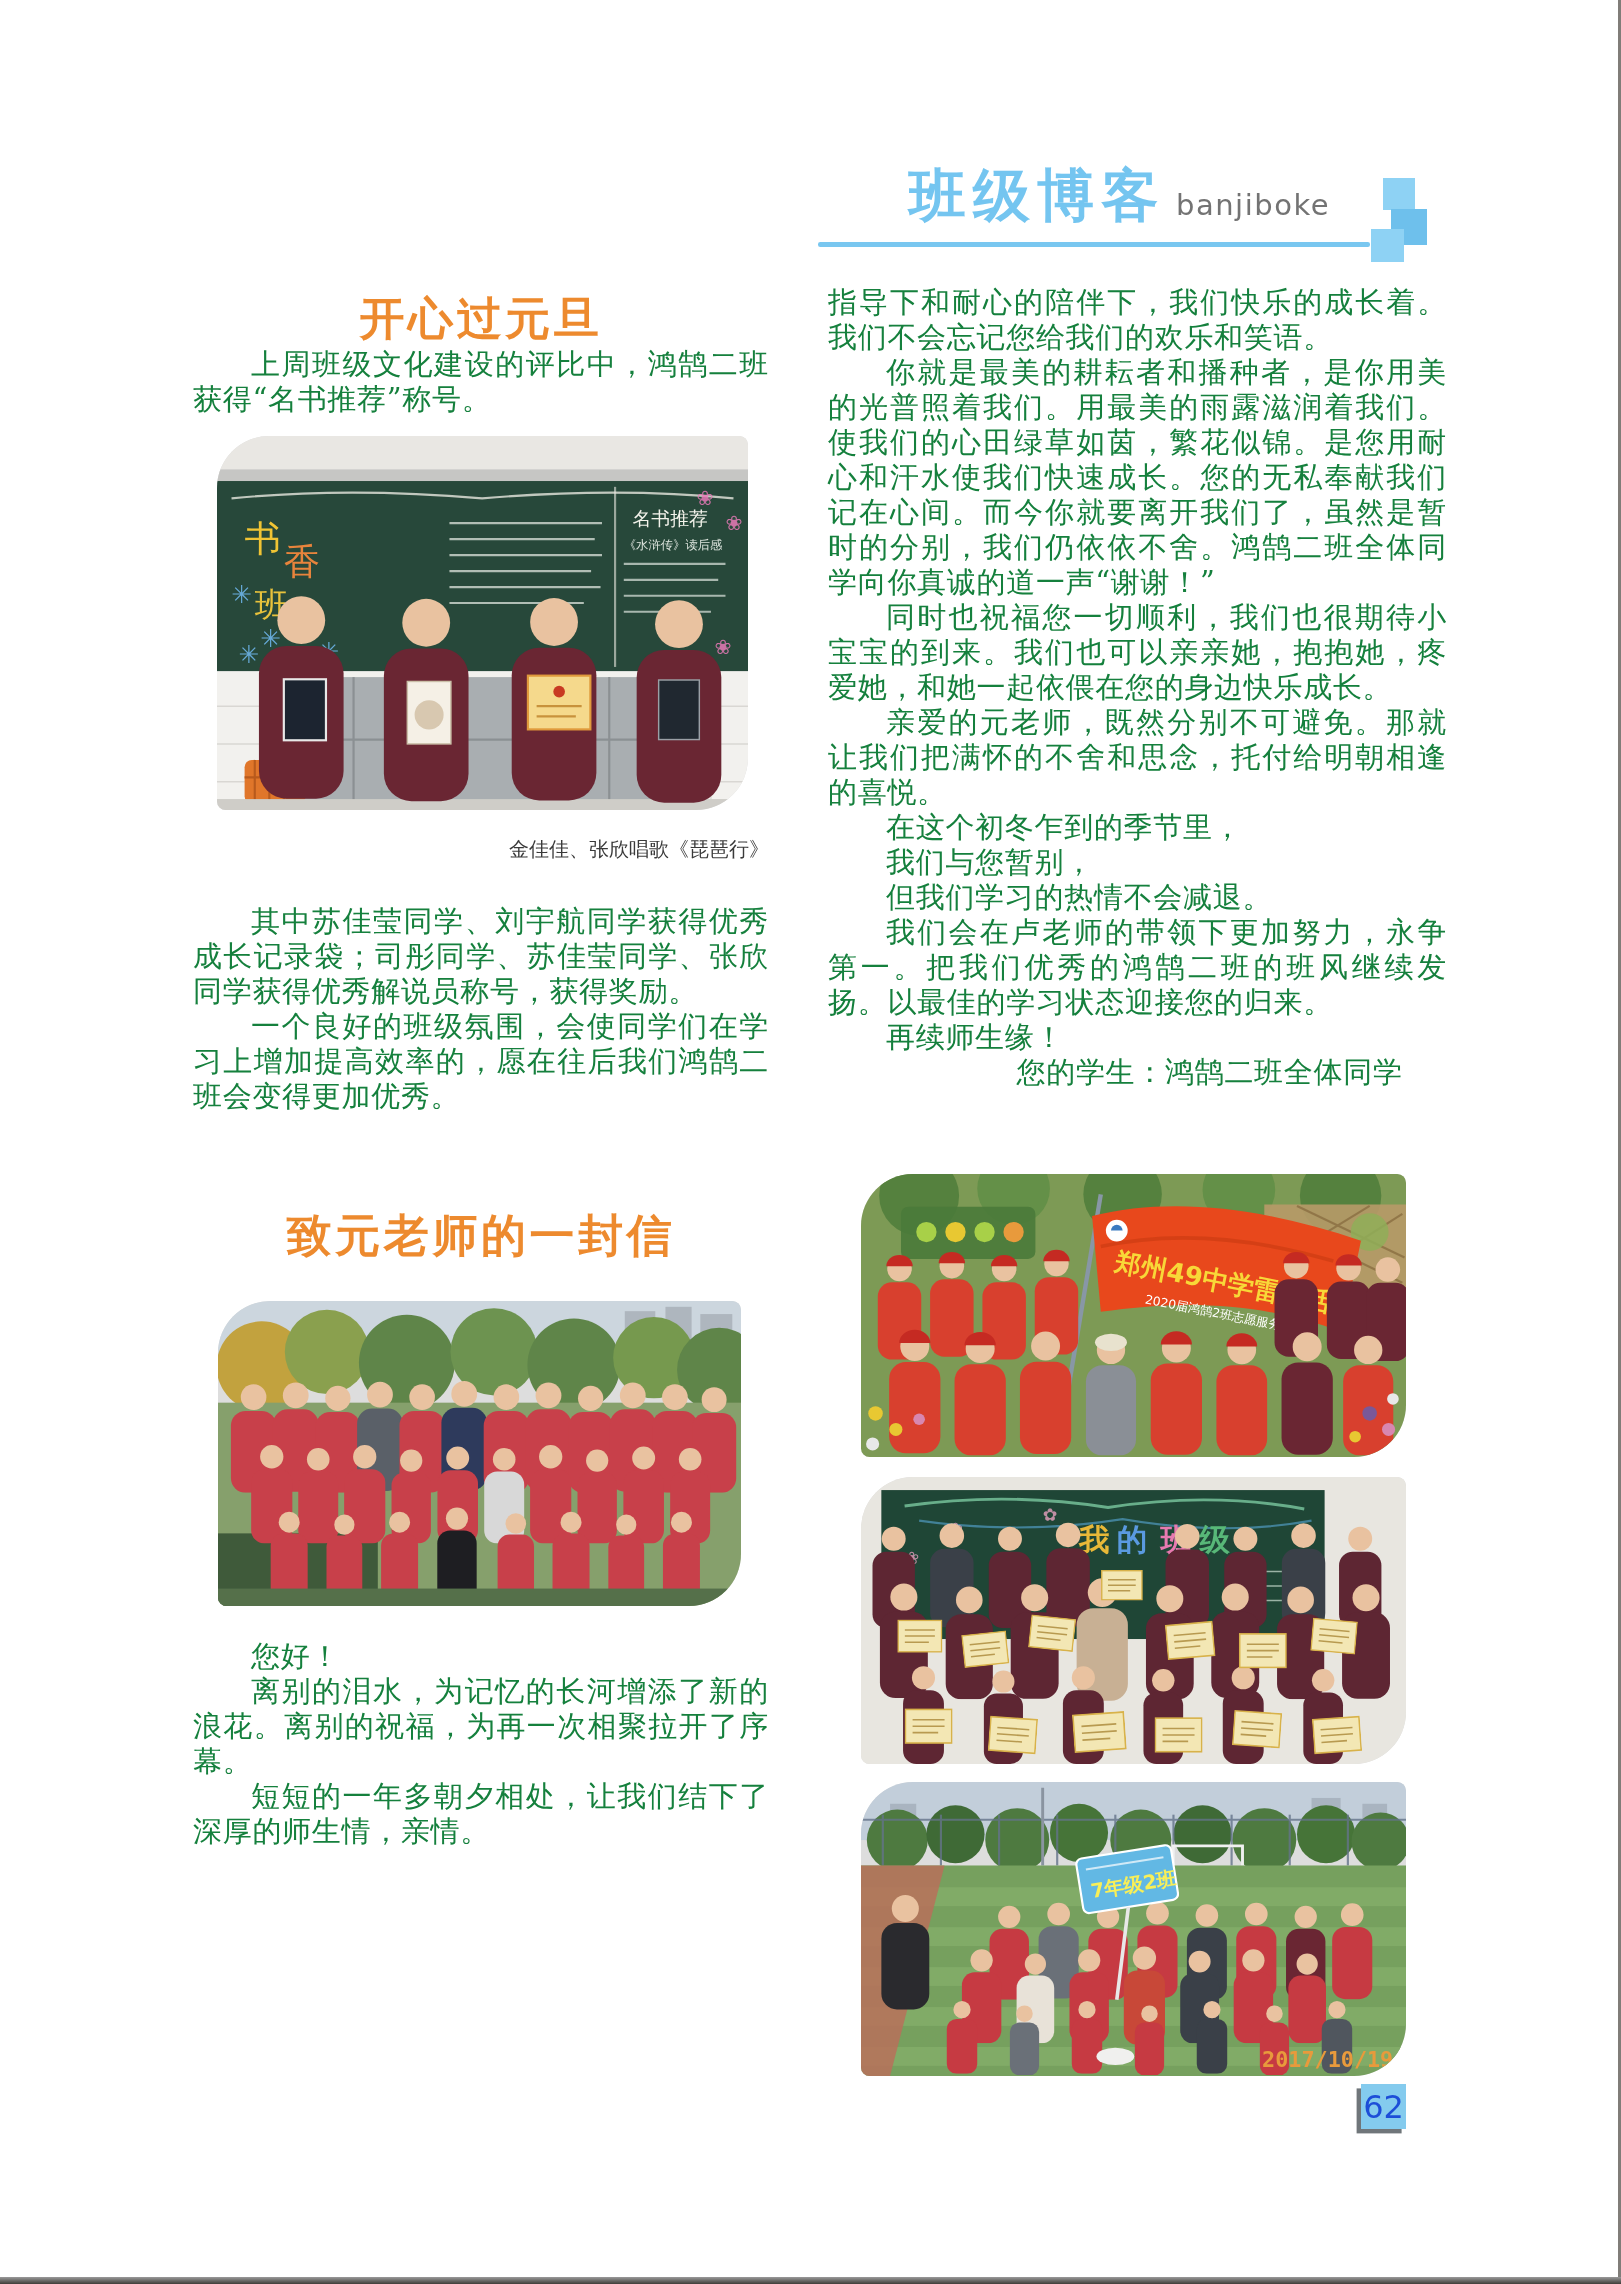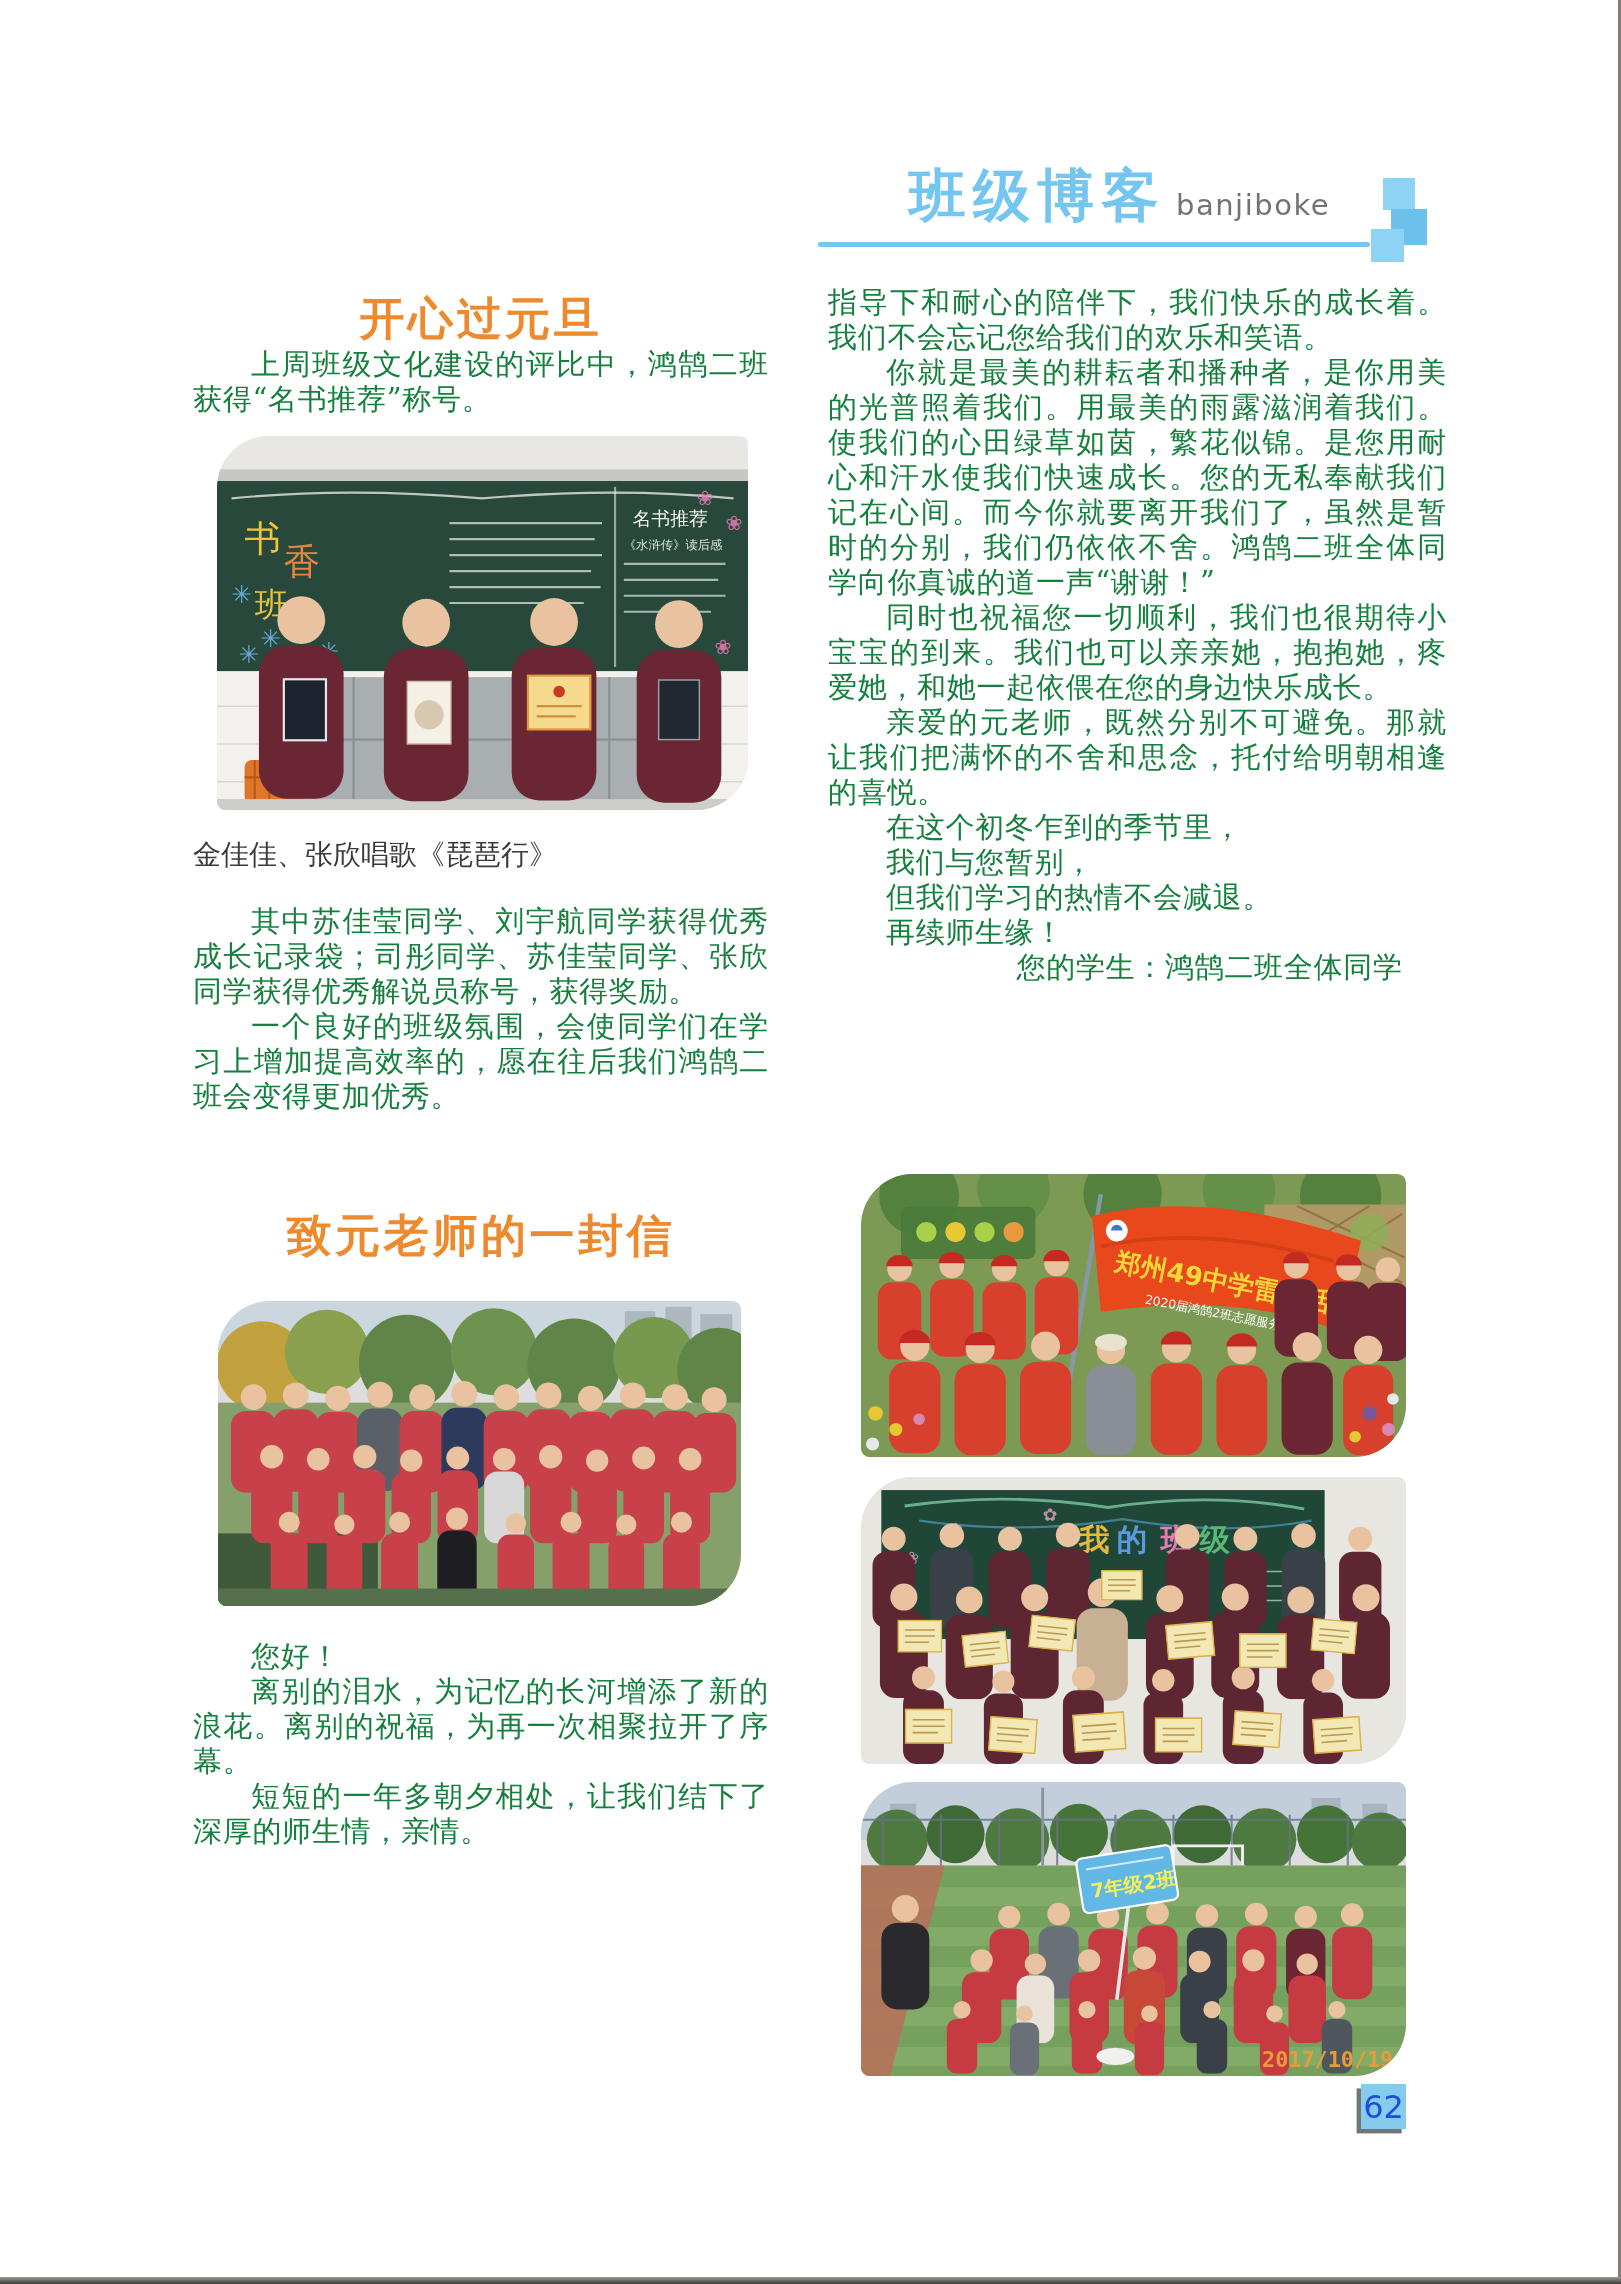--- a/index.html
+++ b/index.html
@@ -31,21 +31,21 @@
   .sq2 { left:20.3px; top:30.5px; width:36px; height:36px; background:#6ec0ec; }
   .sq3 { left:0;  top:51px; width:33px; height:33px; background:#8ed2f4; }
 
   
   .abs { position:absolute; }
   .ltext { font-size:29px; line-height:35px; text-align:justify; letter-spacing:0.7px; color:#15803d; }
   .ltext p { text-indent:2em; }
   .ltext p.noindent { text-indent:0; }
   .ltext p.sig { text-indent:6.5em; }
   .sec-title { font-weight:bold; font-size:45px; color:#ed8a2e; text-align:center; letter-spacing:3.6px; }
-  .photo-caption { font-family:"DejaVu Sans", sans-serif; font-size:28px; color:#3a3a3a; text-align:left; }
+  .photo-caption { font-family:"DejaVu Sans", sans-serif; font-size:20px; color:#3a3a3a; text-align:right; }
 
   
   .photo { position:absolute; overflow:hidden; border-radius:52px 8.7px 52px 8.7px; background:#dddddd; }
   .photo svg { display:block; width:100%; height:100%; }
   #photo1 { left:217px; top:436px;  width:531px; height:374px; }
   #photo2 { left:218px; top:1301px; width:523px; height:305px; }
   #photo3 { left:861px; top:1174px; width:545px; height:283px; }
   #photo4 { left:861px; top:1477px; width:545px; height:287px; }
   #photo5 { left:861px; top:1782px; width:545px; height:294px; }
 
@@ -253,20 +253,21 @@
 </div>
 
 <div class="abs ltext" style="left:828px; top:285px; width:619px;">
   <p class="noindent">指导下和耐心的陪伴下，我们快乐的成长着。我们不会忘记您给我们的欢乐和笑语。</p>
   <p>你就是最美的耕耘者和播种者，是你用美的光普照着我们。用最美的雨露滋润着我们。使我们的心田绿草如茵，繁花似锦。是您用耐心和汗水使我们快速成长。您的无私奉献我们记在心间。而今你就要离开我们了，虽然是暂时的分别，我们仍依依不舍。鸿鹄二班全体同学向你真诚的道一声“谢谢！”</p>
   <p>同时也祝福您一切顺利，我们也很期待小宝宝的到来。我们也可以亲亲她，抱抱她，疼爱她，和她一起依偎在您的身边快乐成长。</p>
   <p>亲爱的元老师，既然分别不可避免。那就让我们把满怀的不舍和思念，托付给明朝相逢的喜悦。</p>
   <p>在这个初冬乍到的季节里，</p>
   <p>我们与您暂别，</p>
   <p>但我们学习的热情不会减退。</p>
+  <p>我们会在卢老师的带领下更加努力，永争第一。把我们优秀的鸿鹄二班的班风继续发扬。以最佳的学习状态迎接您的归来。</p>
   <p>再续师生缘！</p>
   <p class="sig">您的学生：鸿鹄二班全体同学</p>
 </div>
 
 <div class="photo" id="photo3">
   <svg viewBox="0 0 750 390" preserveAspectRatio="none">
     <rect x="0" y="0" width="750" height="390" fill="#7d9a55"></rect>
     <g>
       <circle cx="80" cy="30" r="55" fill="#55813e"></circle>
         <circle cx="210" cy="20" r="50" fill="#649048"></circle>

